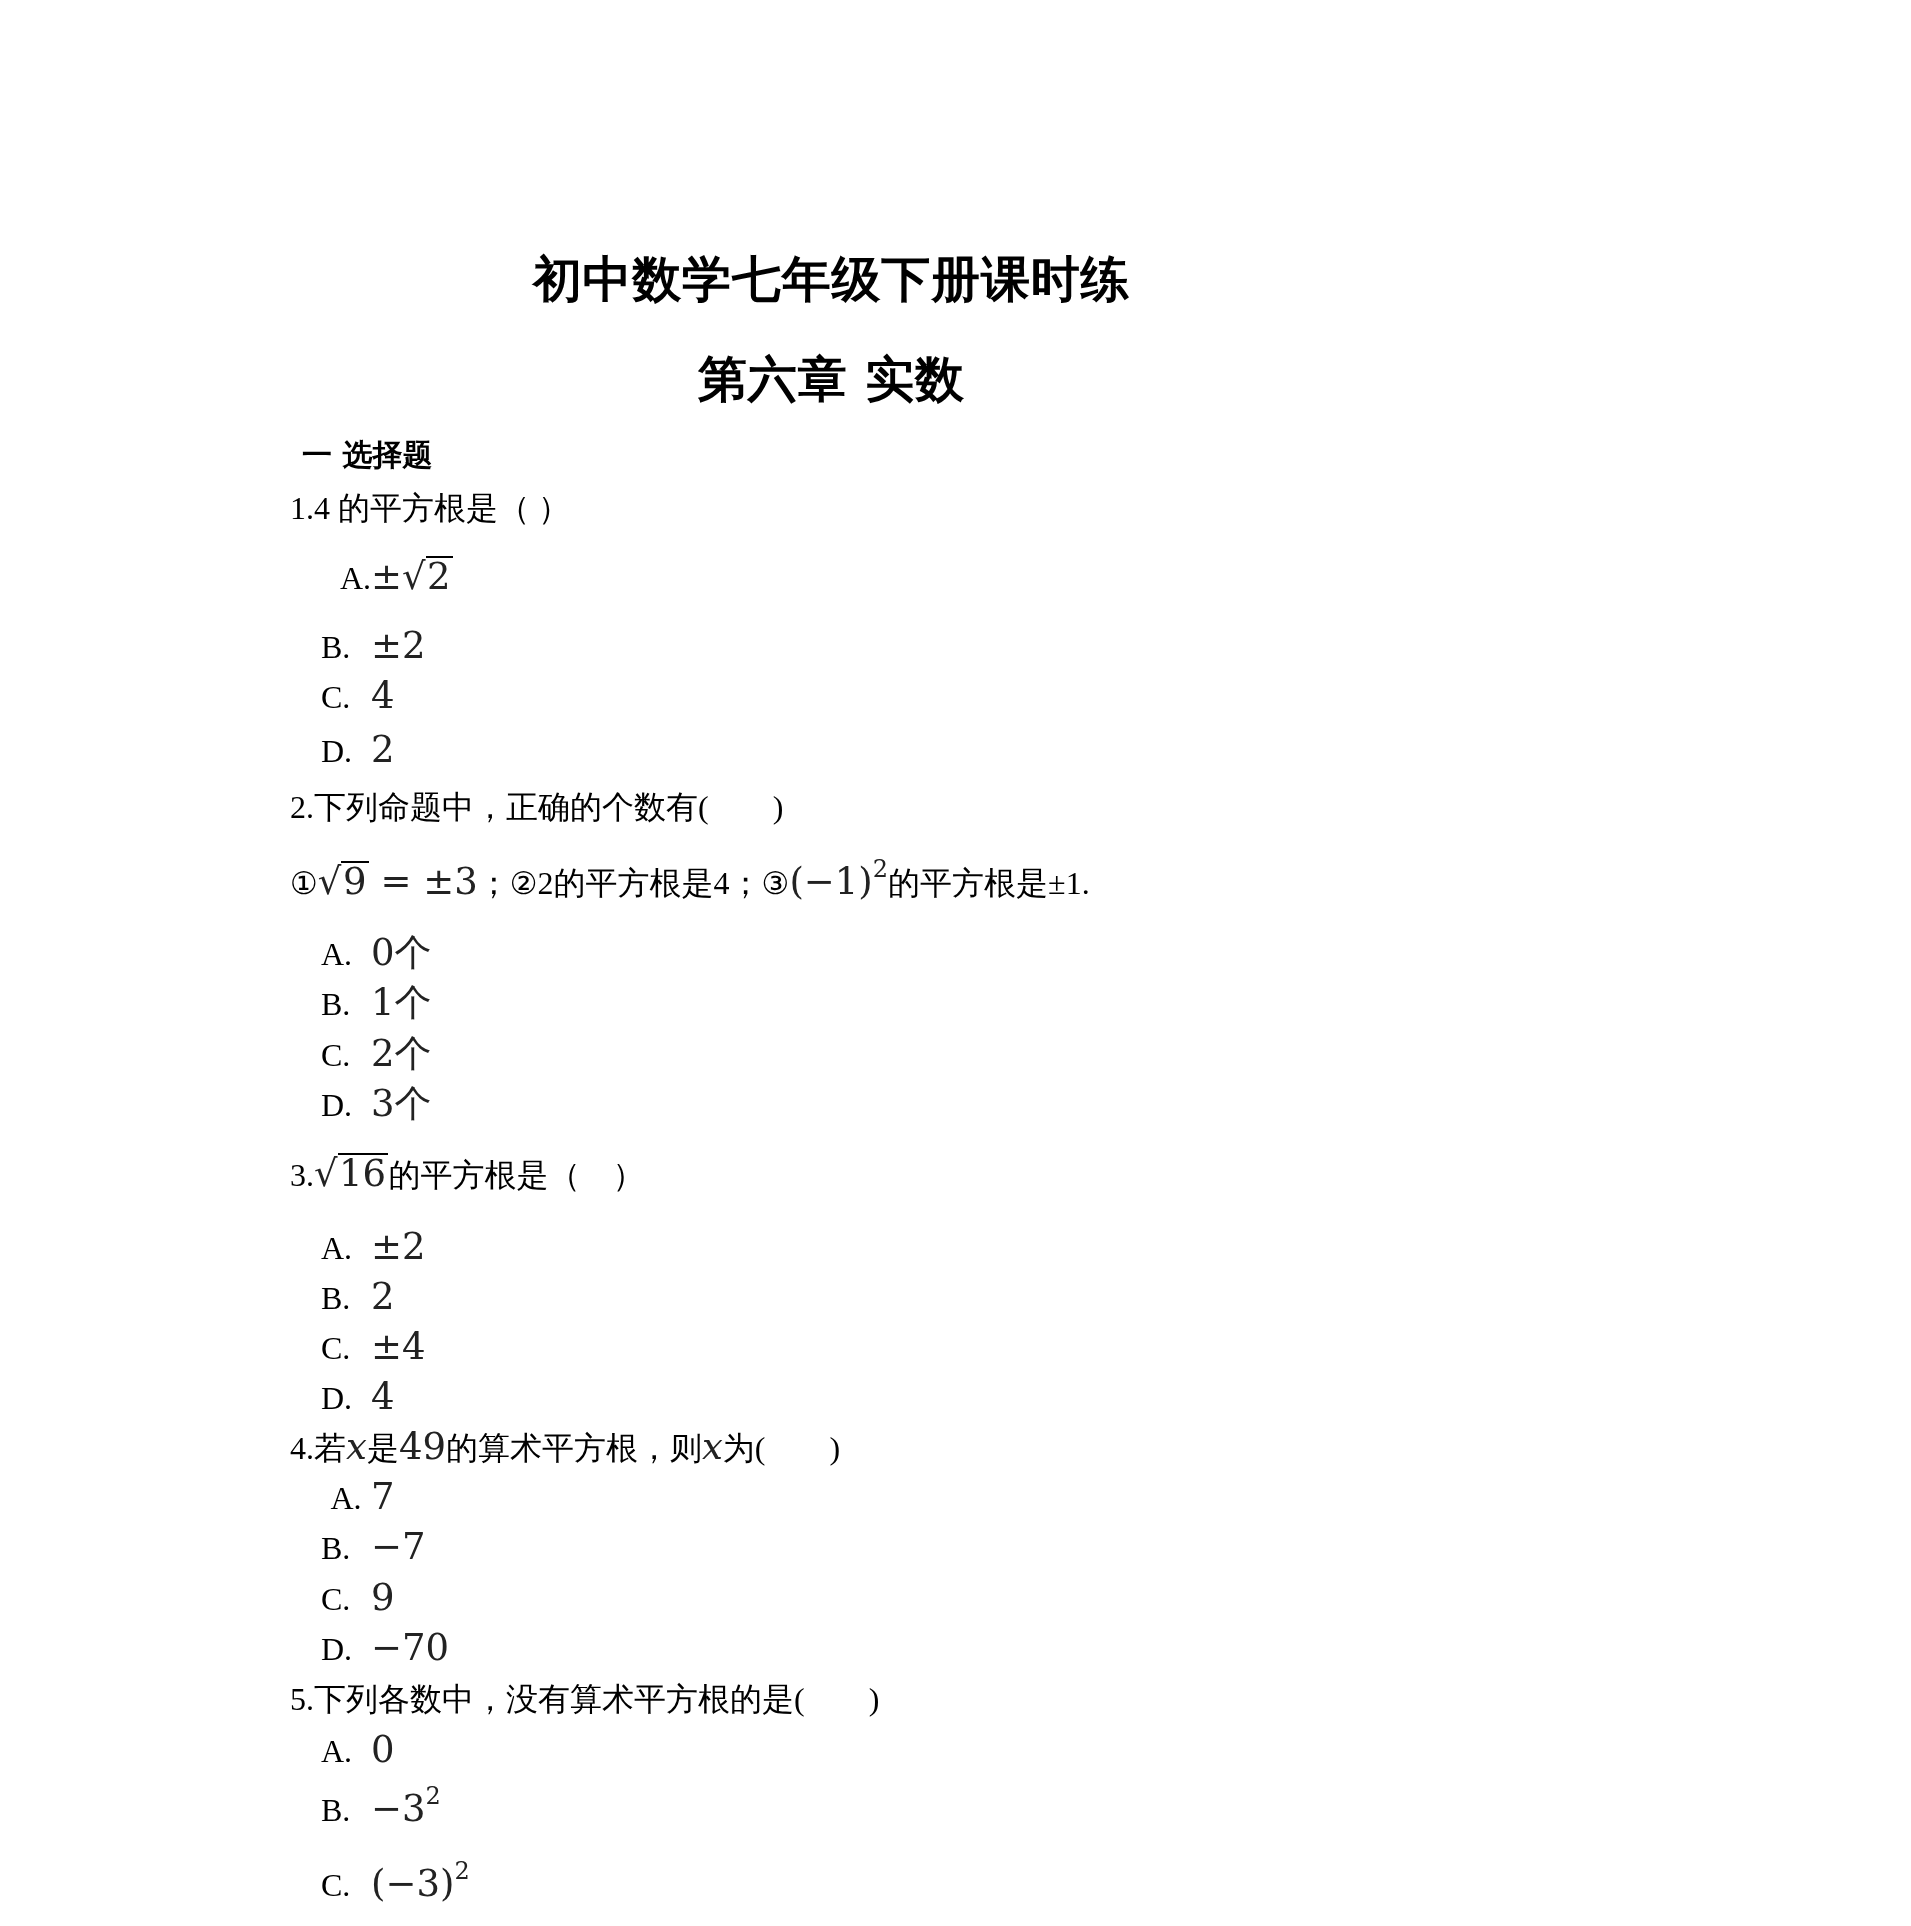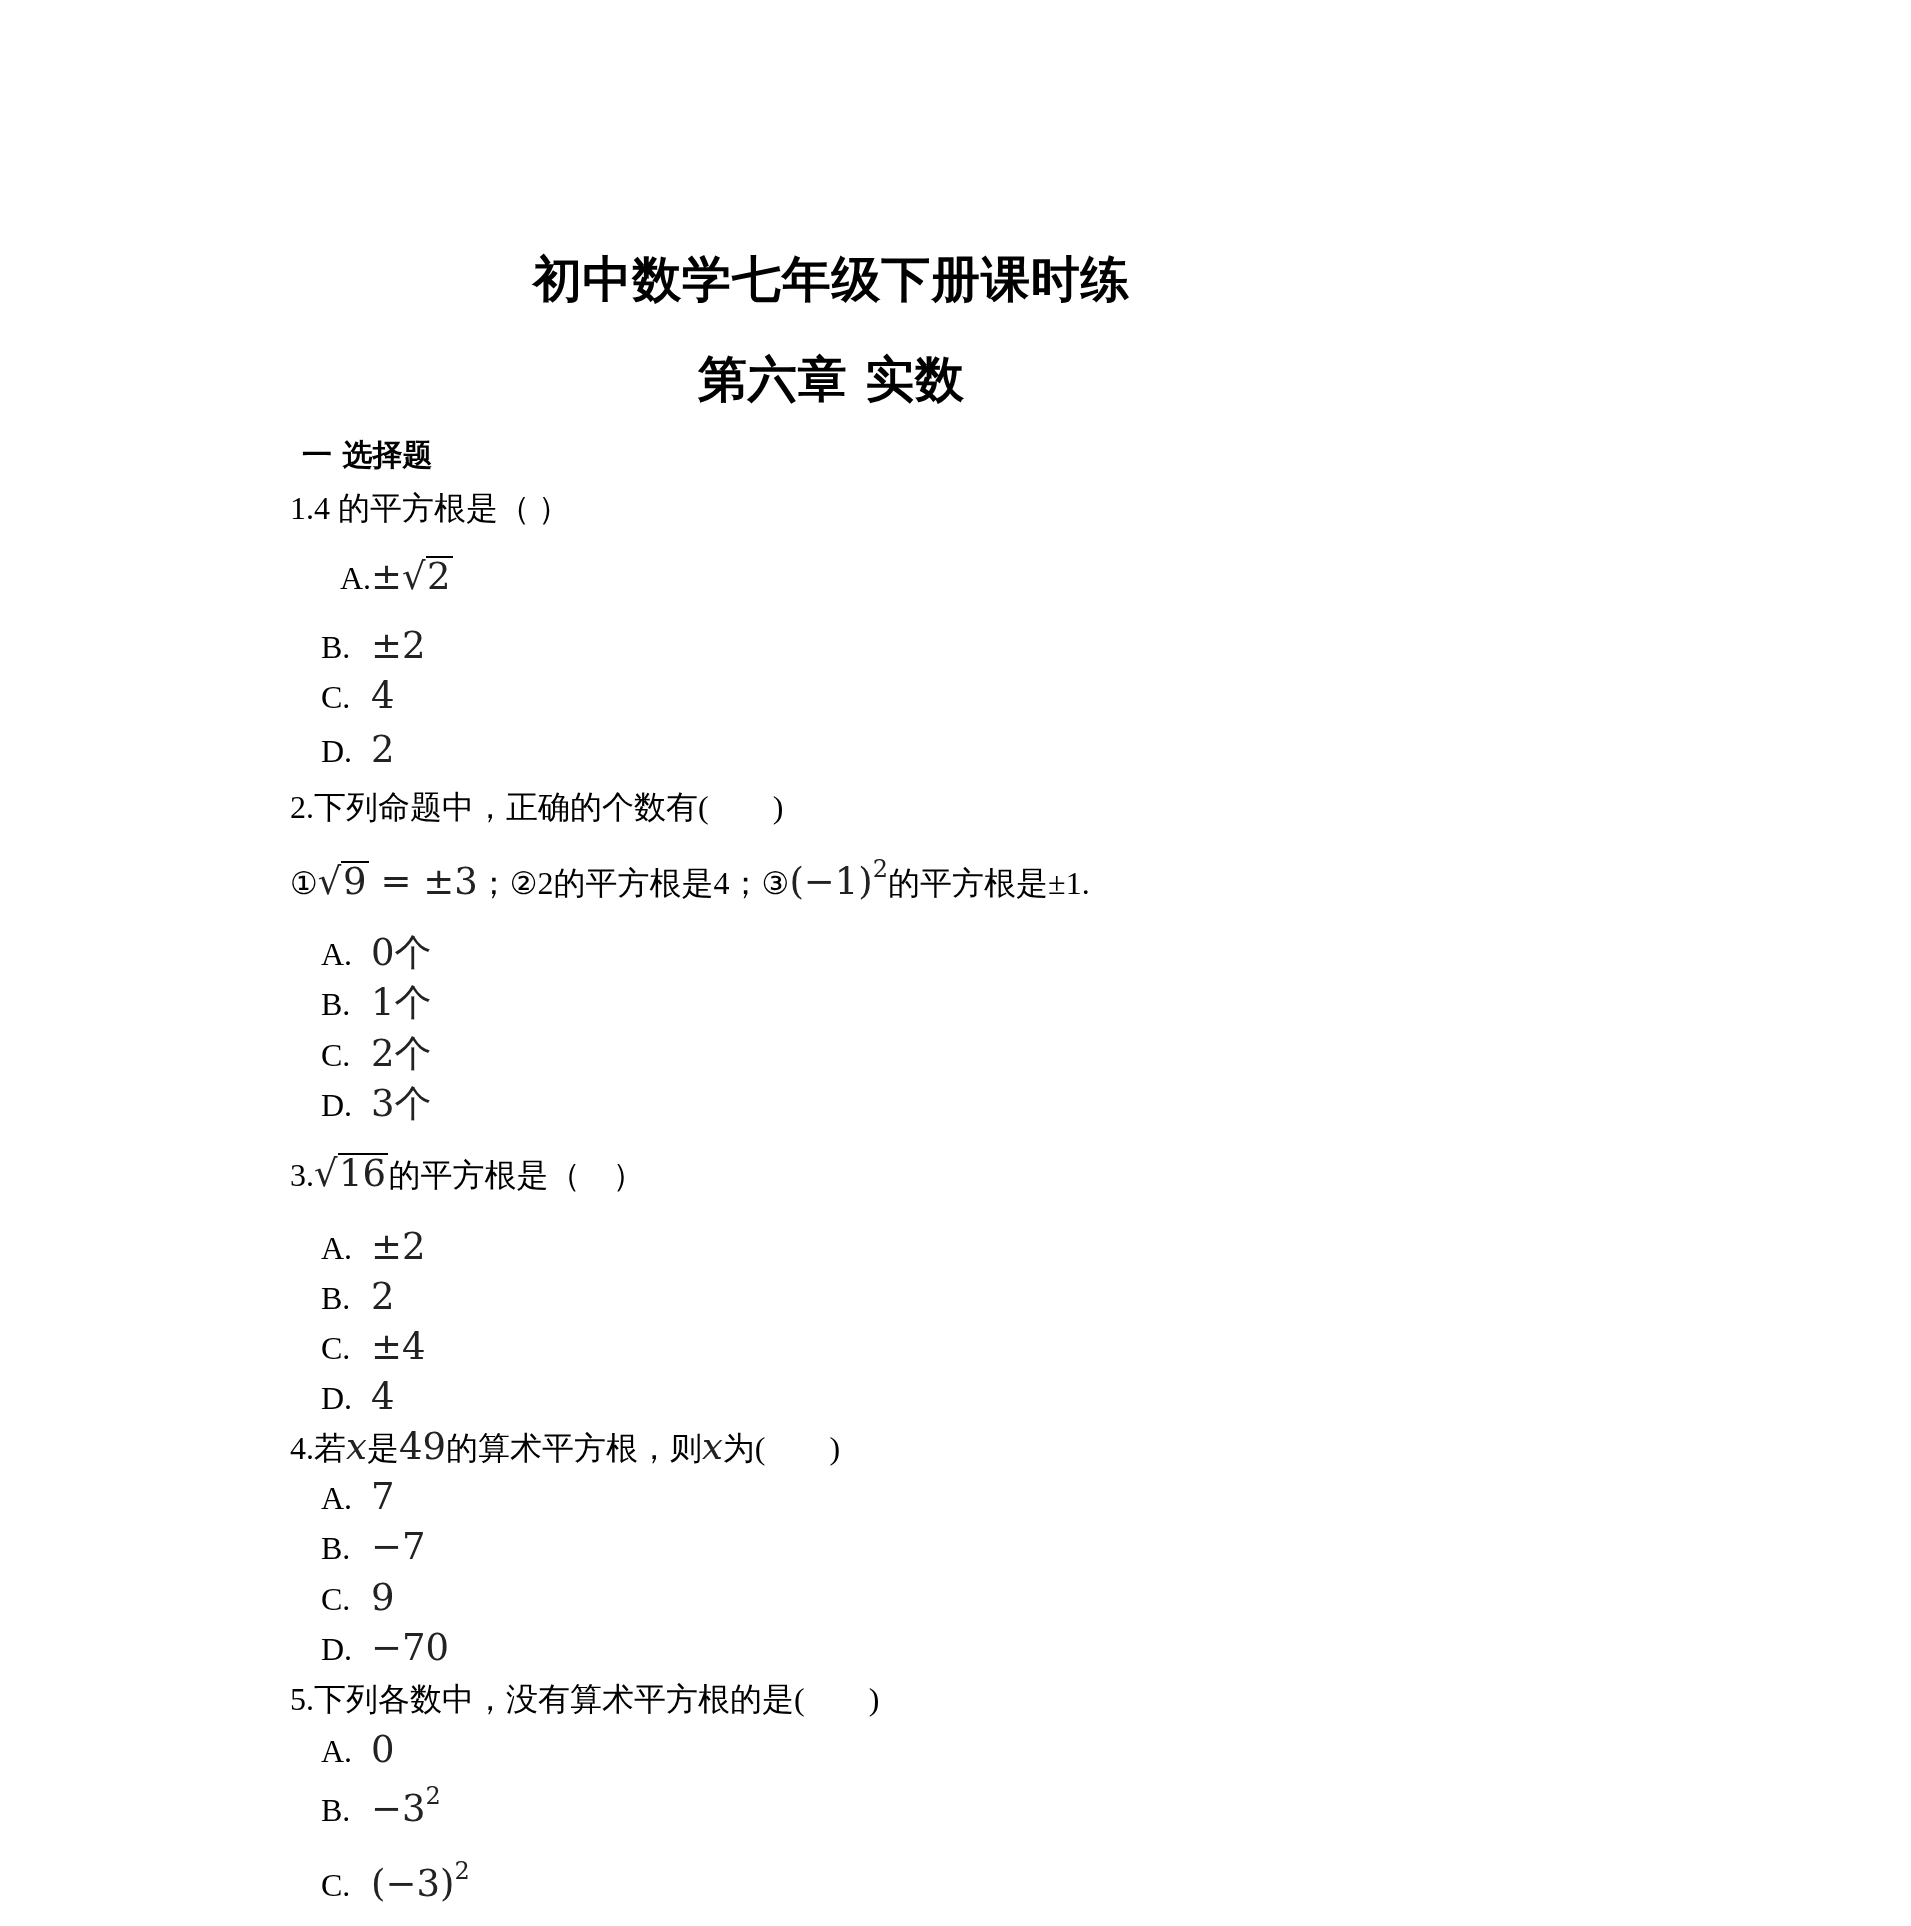--- a/index.html
+++ b/index.html
@@ -82,21 +82,21 @@
 <div class="abs opt" style="top:1325px;">
   <span class="lbl">C.</span><span class="math">±4</span>
 </div>
 <div class="abs opt" style="top:1375px;">
   <span class="lbl">D.</span><span class="math">4</span>
 </div>
 
 <div class="abs q" style="top:1425px;">
   <span>4.</span><span>若</span><span class="math mi">x</span><span>是</span><span class="math">49</span><span>的算术平方根，则</span><span class="math mi">x</span><span>为(　　)</span>
 </div>
-<div class="abs opt" style="top:1475px;">
+<div class="abs opt" style="top:1475px;text-align:center;">
   <span class="lbl">A.</span><span class="math">7</span>
 </div>
 <div class="abs opt" style="top:1525px;">
   <span class="lbl">B.</span><span class="math">−7</span>
 </div>
 <div class="abs opt" style="top:1576px;">
   <span class="lbl">C.</span><span class="math">9</span>
 </div>
 <div class="abs opt" style="top:1626px;">
   <span class="lbl">D.</span><span class="math">−70</span>

